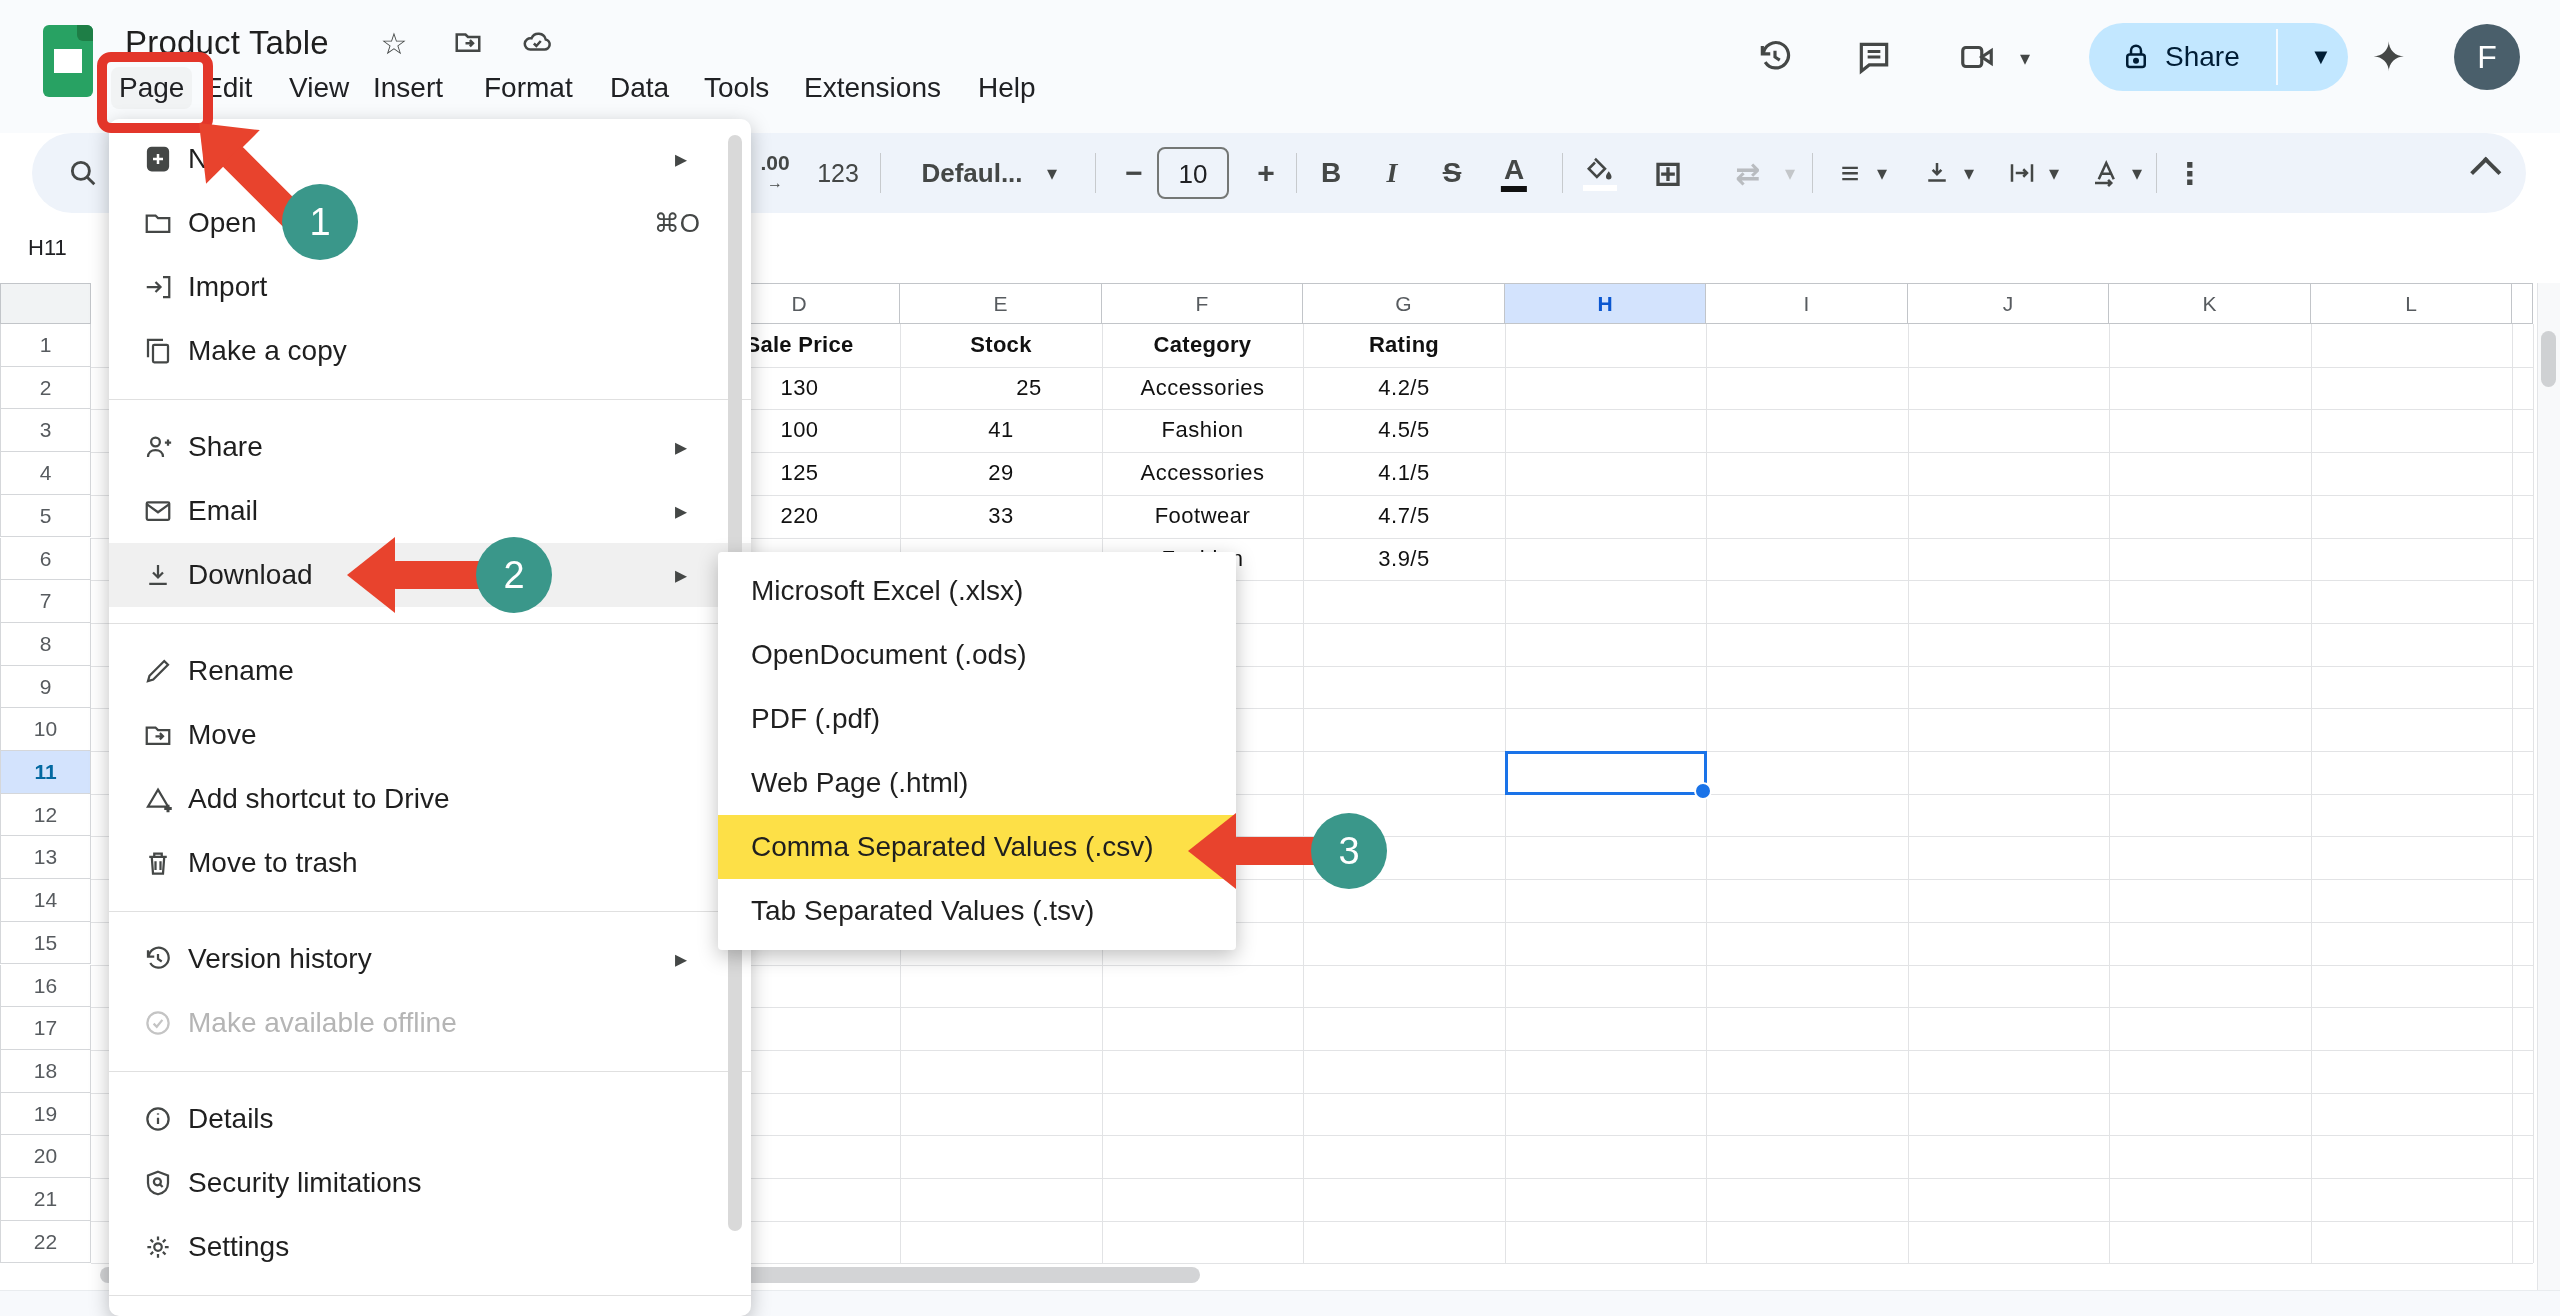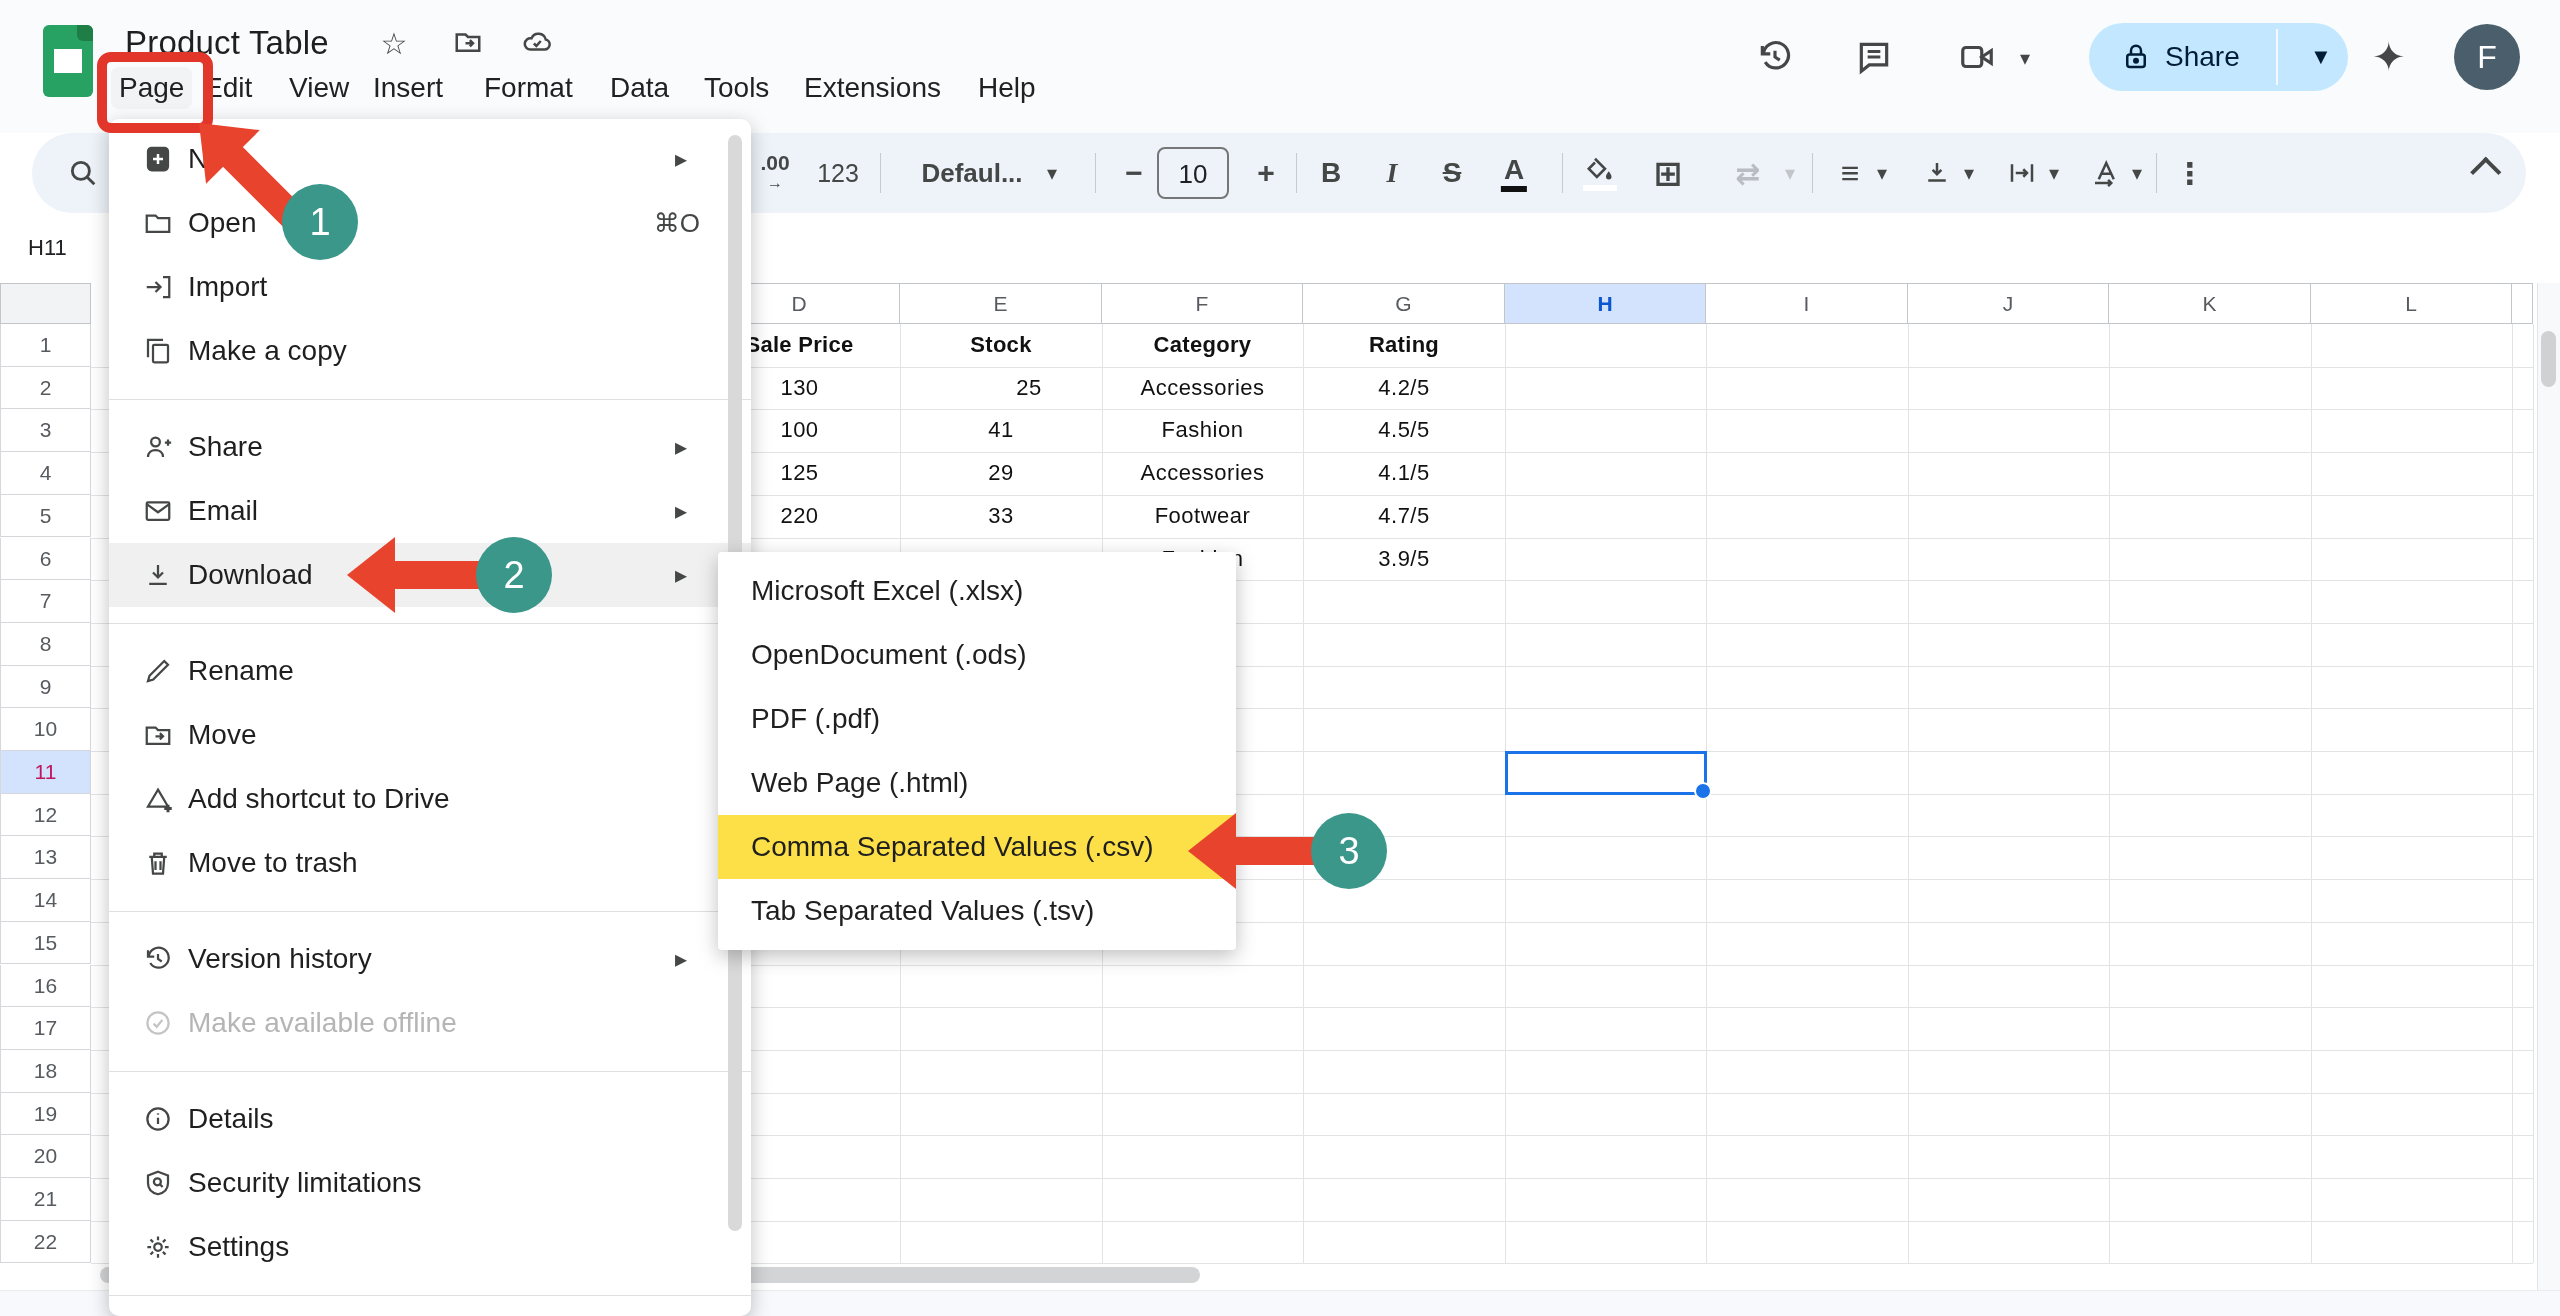--- a/index.html
+++ b/index.html
@@ -45,21 +45,21 @@
   #formula-row{left:0;top:213px;width:2560px;height:70px;background:#fff;padding-left:32px;}
   #name-box{position:absolute;left:28px;top:0;height:70px;line-height:70px;font-size:22px;color:#202124;}
   
   #sheet{left:0;top:283px;width:2560px;height:1033px;background:#fff;}
   .colhead{position:absolute;top:0;height:41px;background:#fff;border:1px solid #c2c5c9;border-left:none;box-sizing:border-box;
      font-size:21px;color:#575b5f;text-align:center;line-height:39px;}
   .colhead.sel{background:#d3e3fd;color:#0b57d0;font-weight:700;}
   #corner{position:absolute;left:0;top:0;width:91px;height:41px;background:#f1f3f4;border:1px solid #c2c5c9;box-sizing:border-box;}
   .rowhead{position:absolute;left:0;width:91px;background:#fff;border:1px solid #d5d7da;border-top:none;box-sizing:border-box;
      font-size:21px;color:#575b5f;text-align:center;}
-  .rowhead.sel{background:#d3e3fd;color:#be185d;font-weight:400;}
+  .rowhead.sel{background:#d3e3fd;color:#0369a1;font-weight:700;}
   .vline{position:absolute;width:1px;background:#e2e3e5;}
   .hline{position:absolute;height:1px;background:#e2e3e5;}
   .cell{position:absolute;font-size:22px;color:#111;letter-spacing:.5px;text-align:center;}
   .cell.b{font-weight:700;letter-spacing:.3px;}
   #selection{position:absolute;border:3px solid #1a73e8;box-sizing:border-box;}
   #selection .handle{position:absolute;right:-8px;bottom:-8px;width:14px;height:14px;border-radius:50%;background:#1a73e8;border:2px solid #fff;}
   
   #vscroll-track{left:2537px;top:283px;width:23px;height:1007px;background:#f8f9fa;border-left:1px solid #e3e5e8;}
   #vscroll-thumb{left:2541px;top:331px;width:15px;height:56px;border-radius:8px;background:#cfd1d3;}
   #hscroll-thumb{left:100px;top:1267px;width:1100px;height:16px;border-radius:8px;background:#d3d4d6;}

